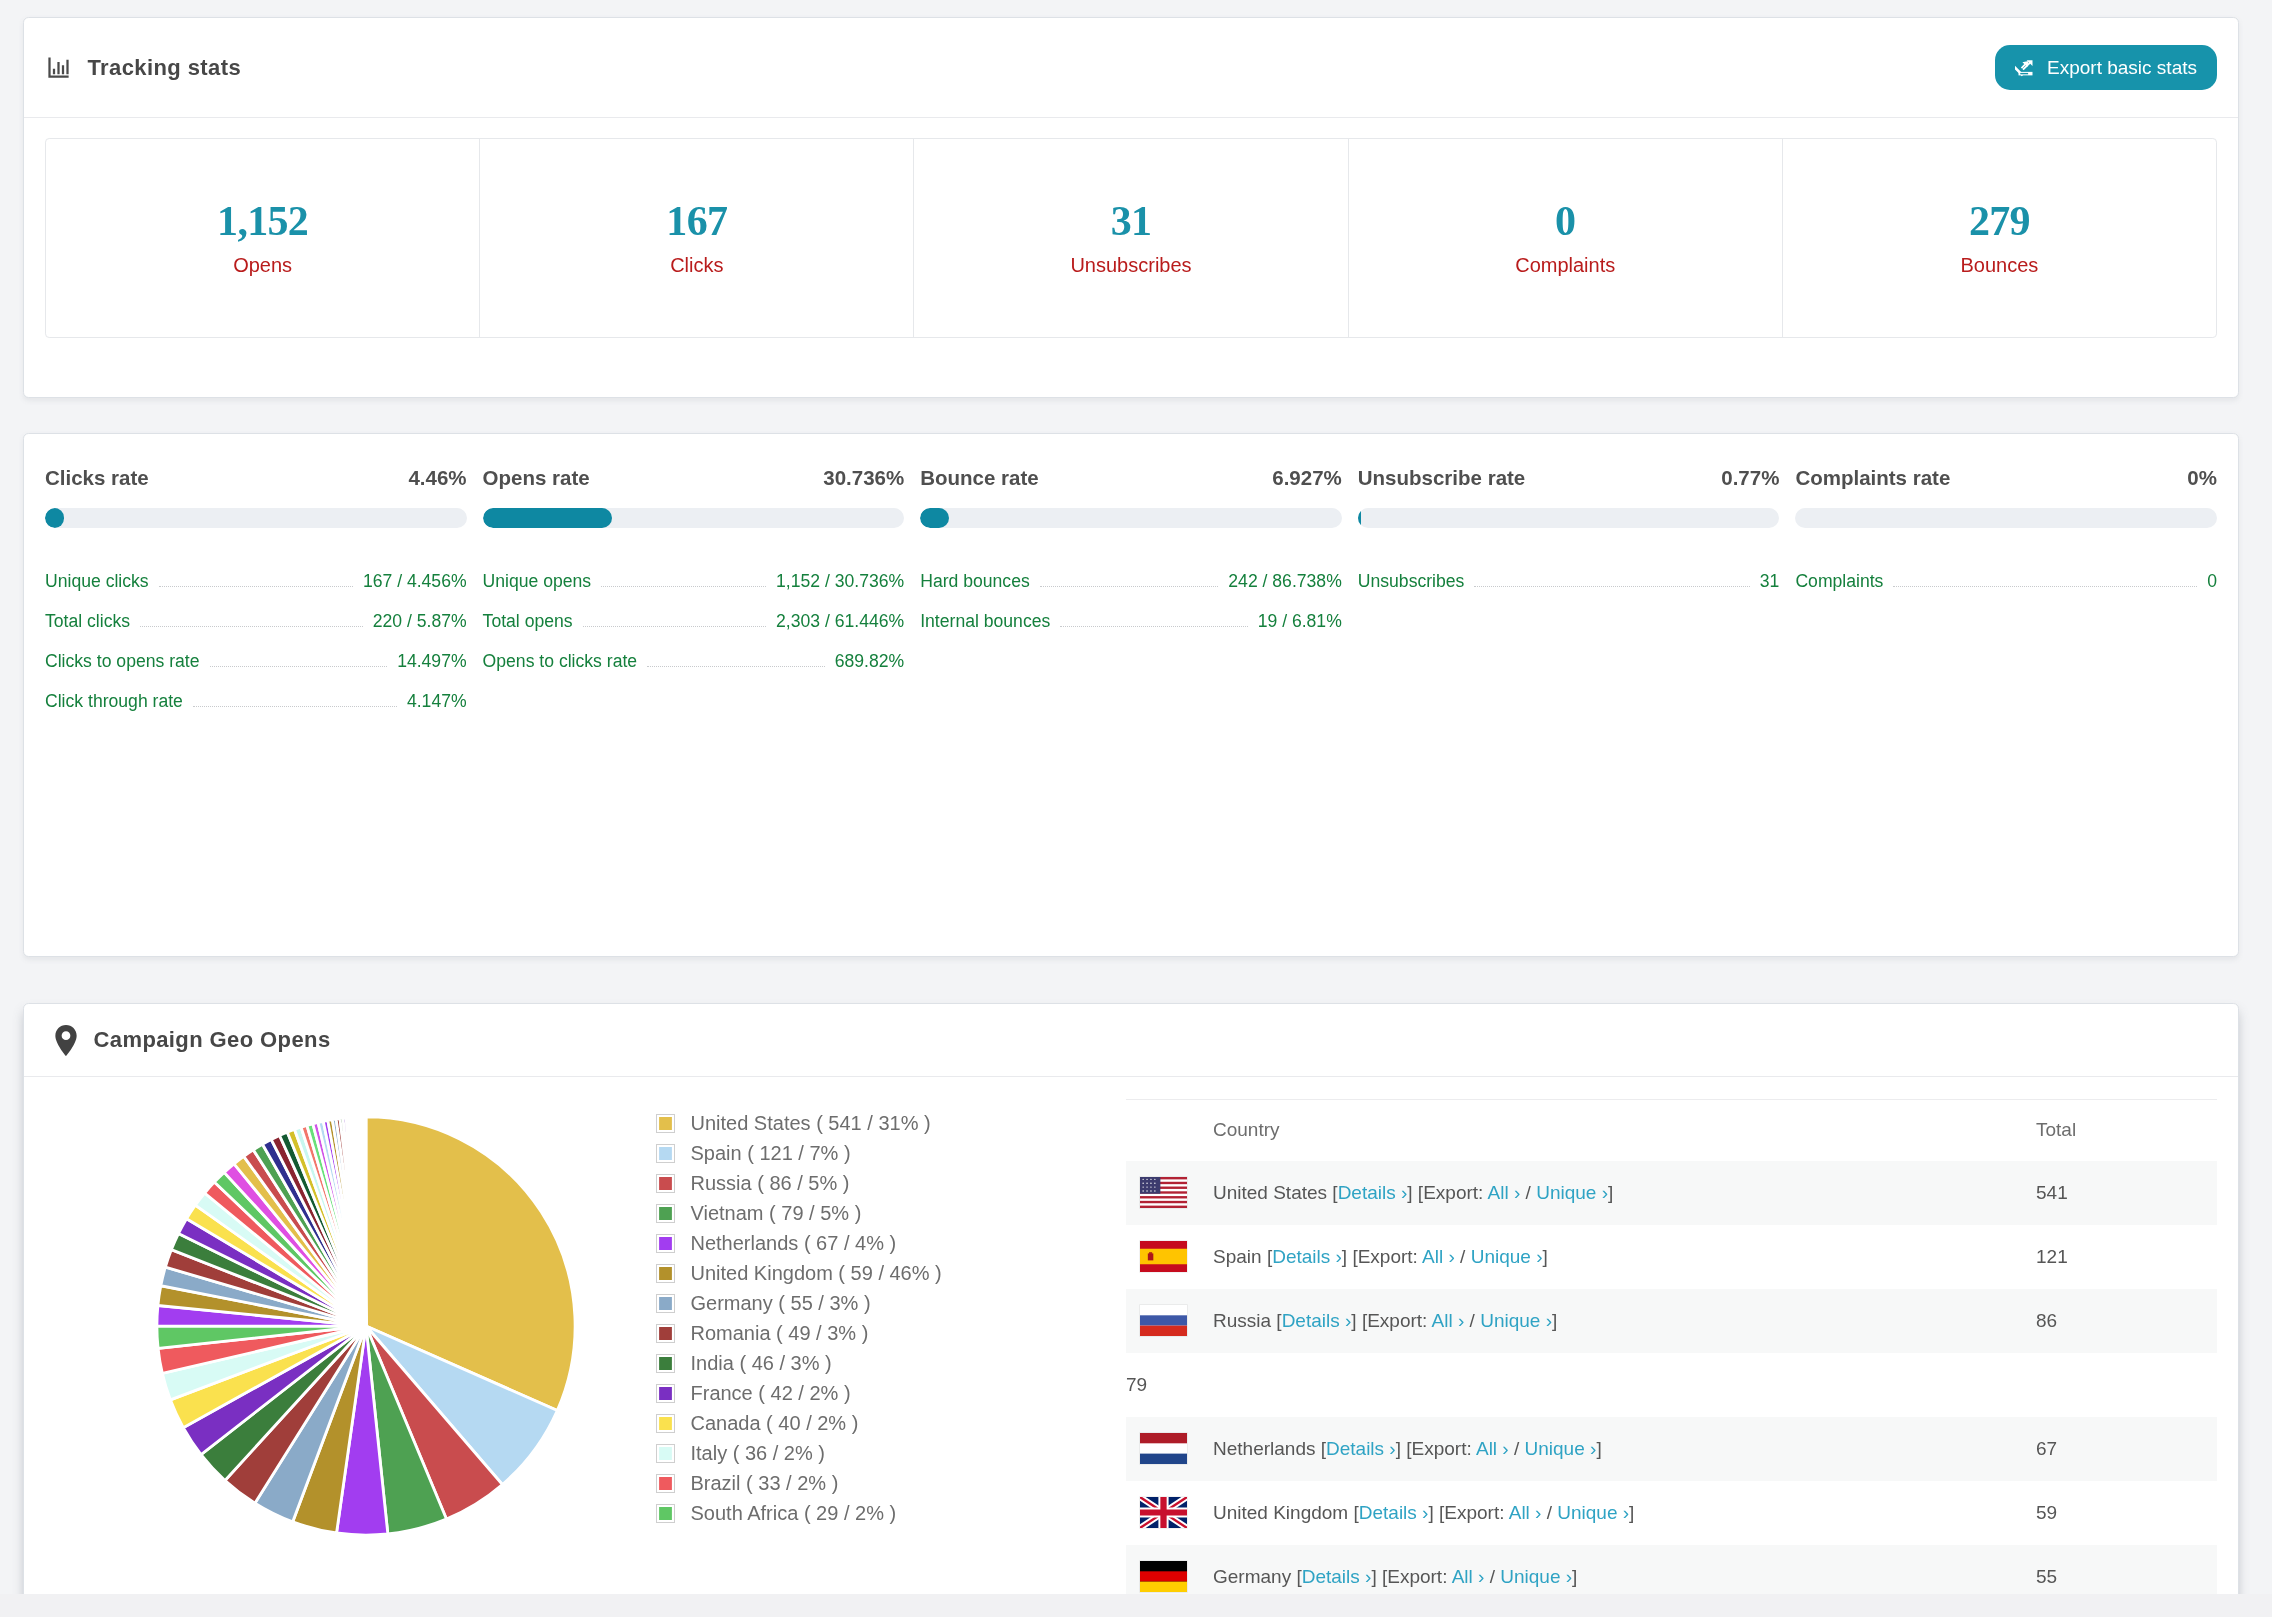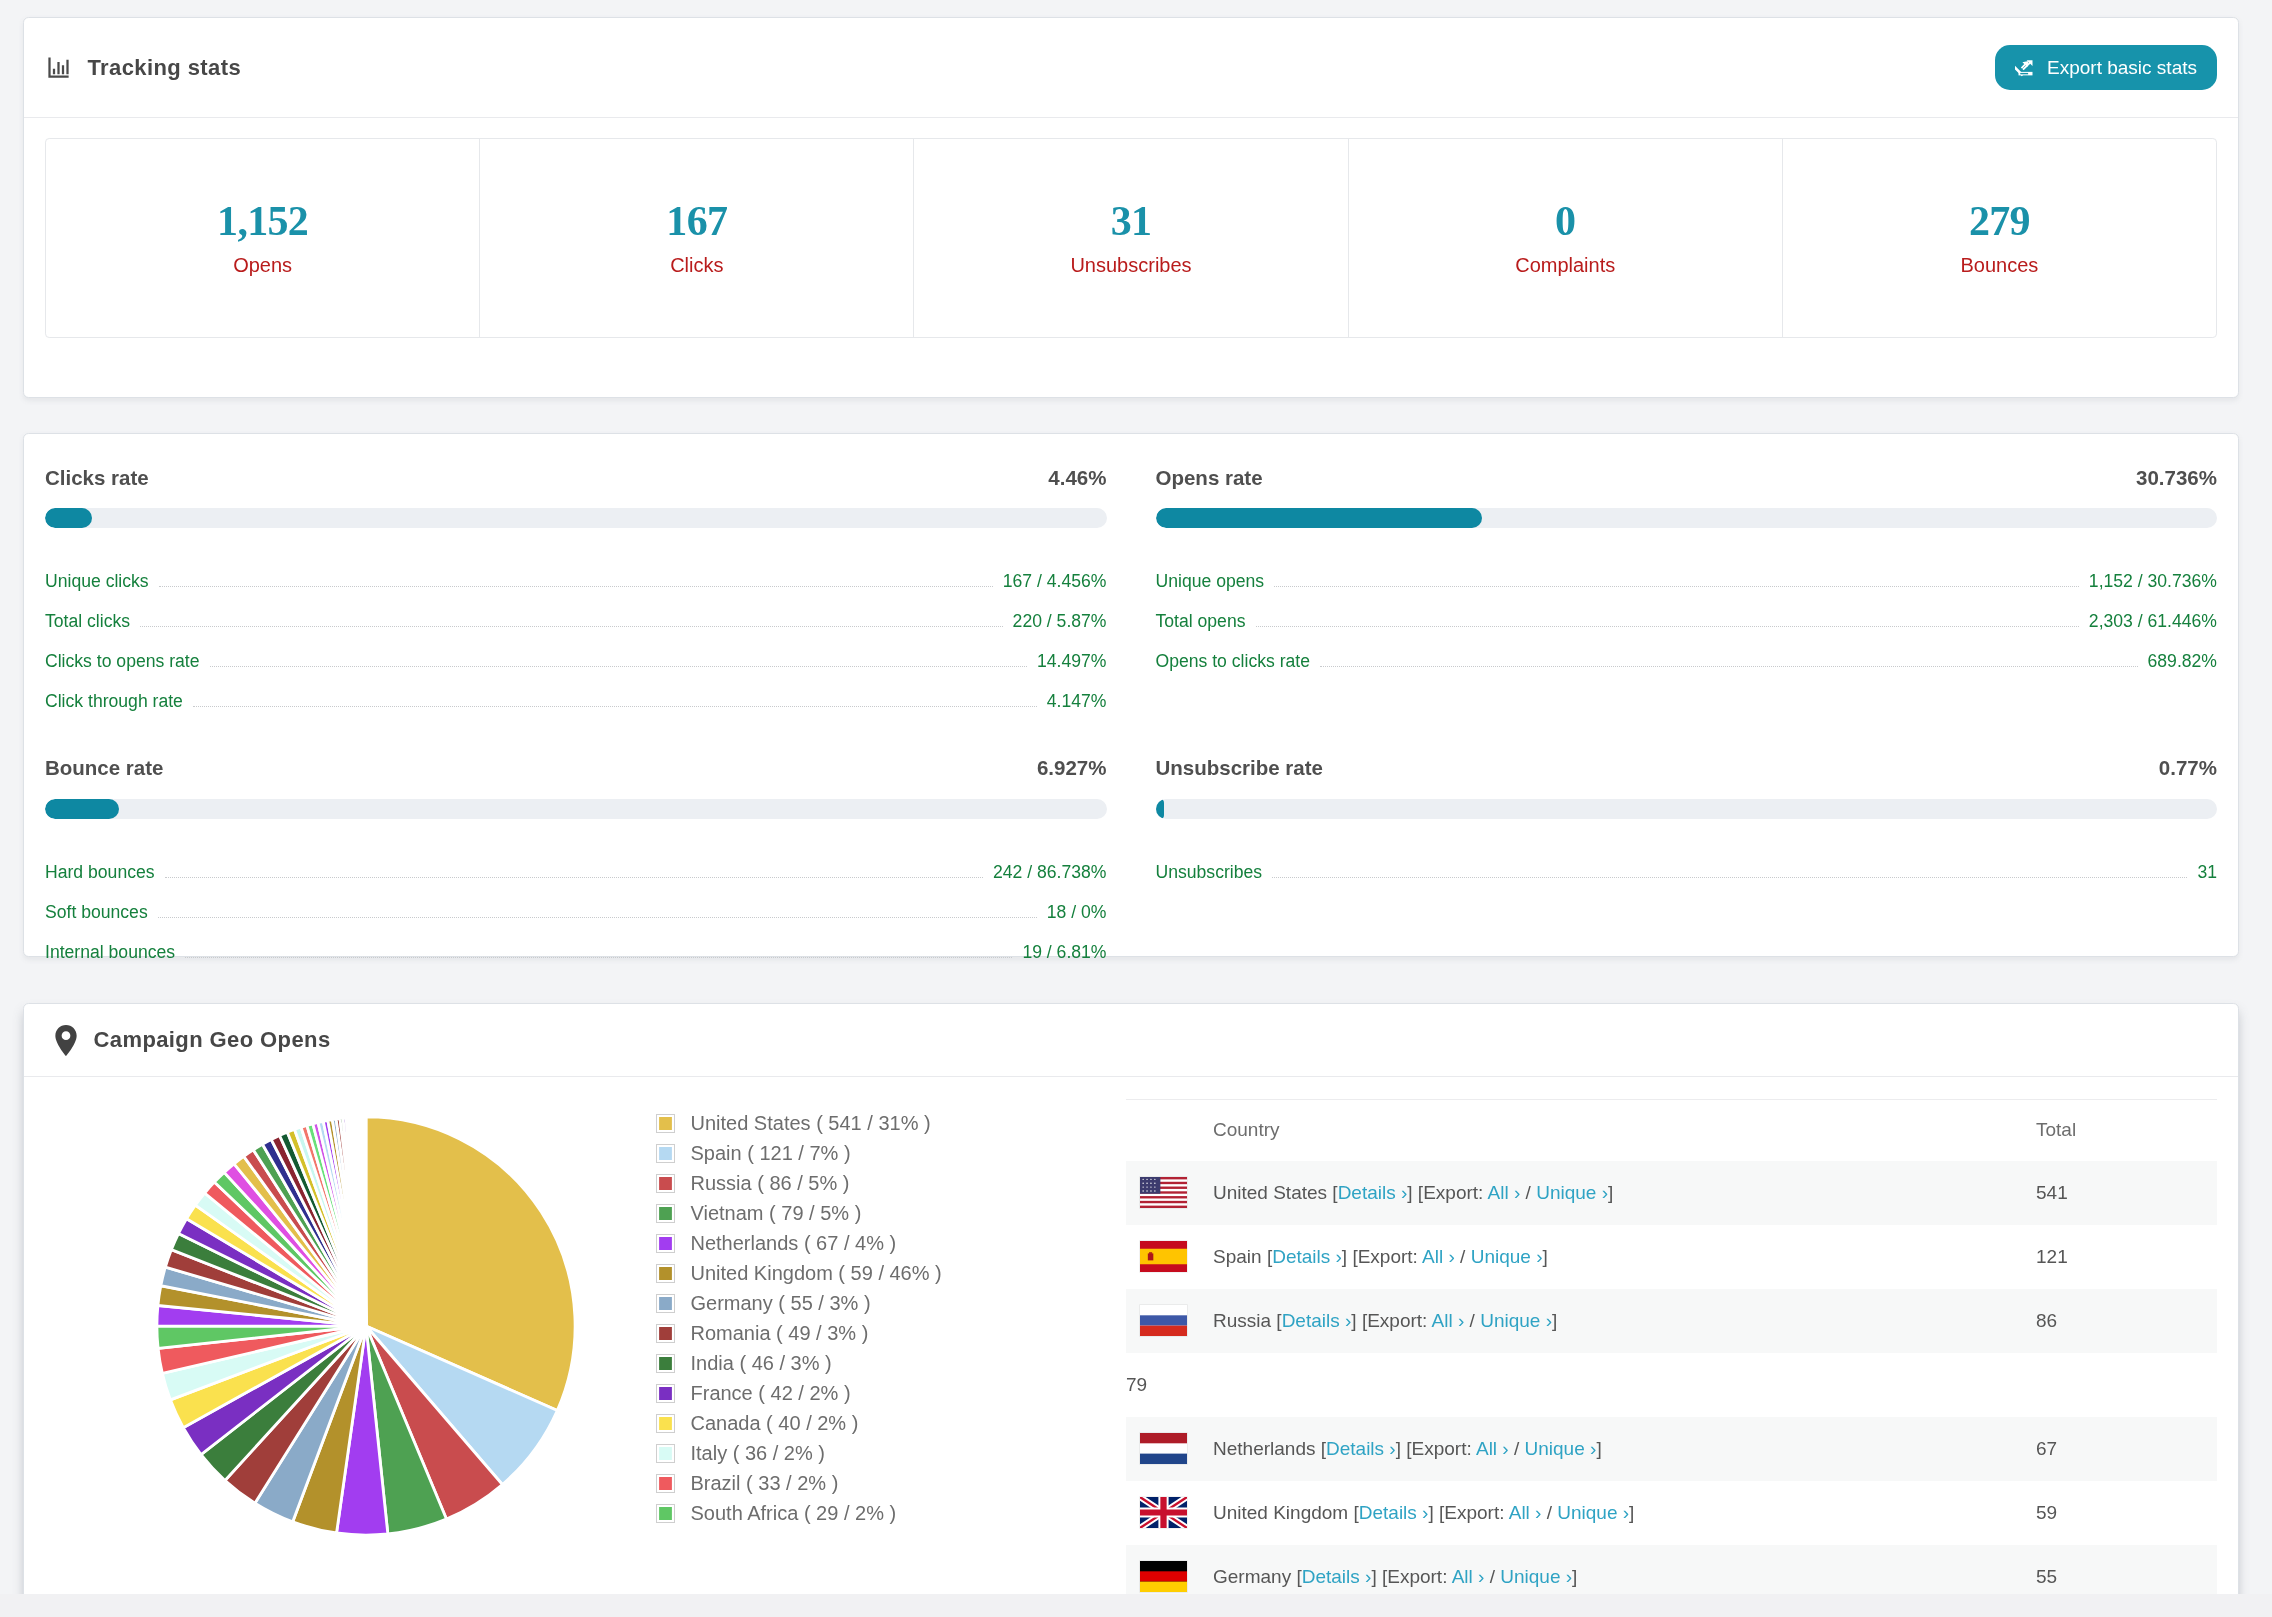--- a/index.html
+++ b/index.html
@@ -49,22 +49,22 @@
     border-right:0.7px solid #e6e8eb;
   }
   .summary-cell:last-child { border-right:none; }
   .summary-num { font-size:42px; font-weight:700; color:#1a91a9; letter-spacing:-0.7px; line-height:1.1;font-family:Liberation Serif, serif; }
   .summary-lbl { font-size:20px; color:#b91c1c; margin-top:10px; }
 
   
   #card-rates { margin-top:35px; height:524px; padding:32px 21px; }
   .rates-grid {
     display:grid;
-    grid-template-columns:repeat(2, 1fr);
-    column-gap:49px; row-gap:44px;
+    grid-template-columns:repeat(5, 1fr);
+    column-gap:49px; row-gap:44px;gap:16px;
   }
   .rate-head { display:flex; justify-content:space-between; align-items:baseline; }
   .rate-title { font-size:20.5px; font-weight:700; color:#4f4f4f; }
   .rate-pct  { font-size:20.5px; font-weight:700; color:#4f4f4f; }
   .bar-track {
     margin-top:18.4px; height:20px; border-radius:10px; background:#eceff3; overflow:hidden;
   }
   .bar-fill { height:100%; background:#0e88a2; border-radius:10px; }
   .rate-rows { margin-top:24px; }
   .leader-row { display:flex; align-items:flex-end; height:40px; font-size:17.6px; color:#15803d; }
@@ -213,25 +213,20 @@
           <span class="rate-pct">6.927%</span>
         </div>
         <div class="bar-track">
           <div class="bar-fill" style="width: 6.927%;"></div>
         </div>
         <div class="rate-rows">
           <div class="leader-row">
             <span class="lbl">Hard bounces</span>
             <span class="dots"></span>
             <span class="val">242 / 86.738%</span>
-          </div>
-          <div class="leader-row">
-            <span class="lbl">Soft bounces</span>
-            <span class="dots"></span>
-            <span class="val">18 / 0%</span>
           </div>
           <div class="leader-row">
             <span class="lbl">Internal bounces</span>
             <span class="dots"></span>
             <span class="val">19 / 6.81%</span>
           </div>
         </div>
       </div>
       <div class="rate-block">
         <div class="rate-head">

